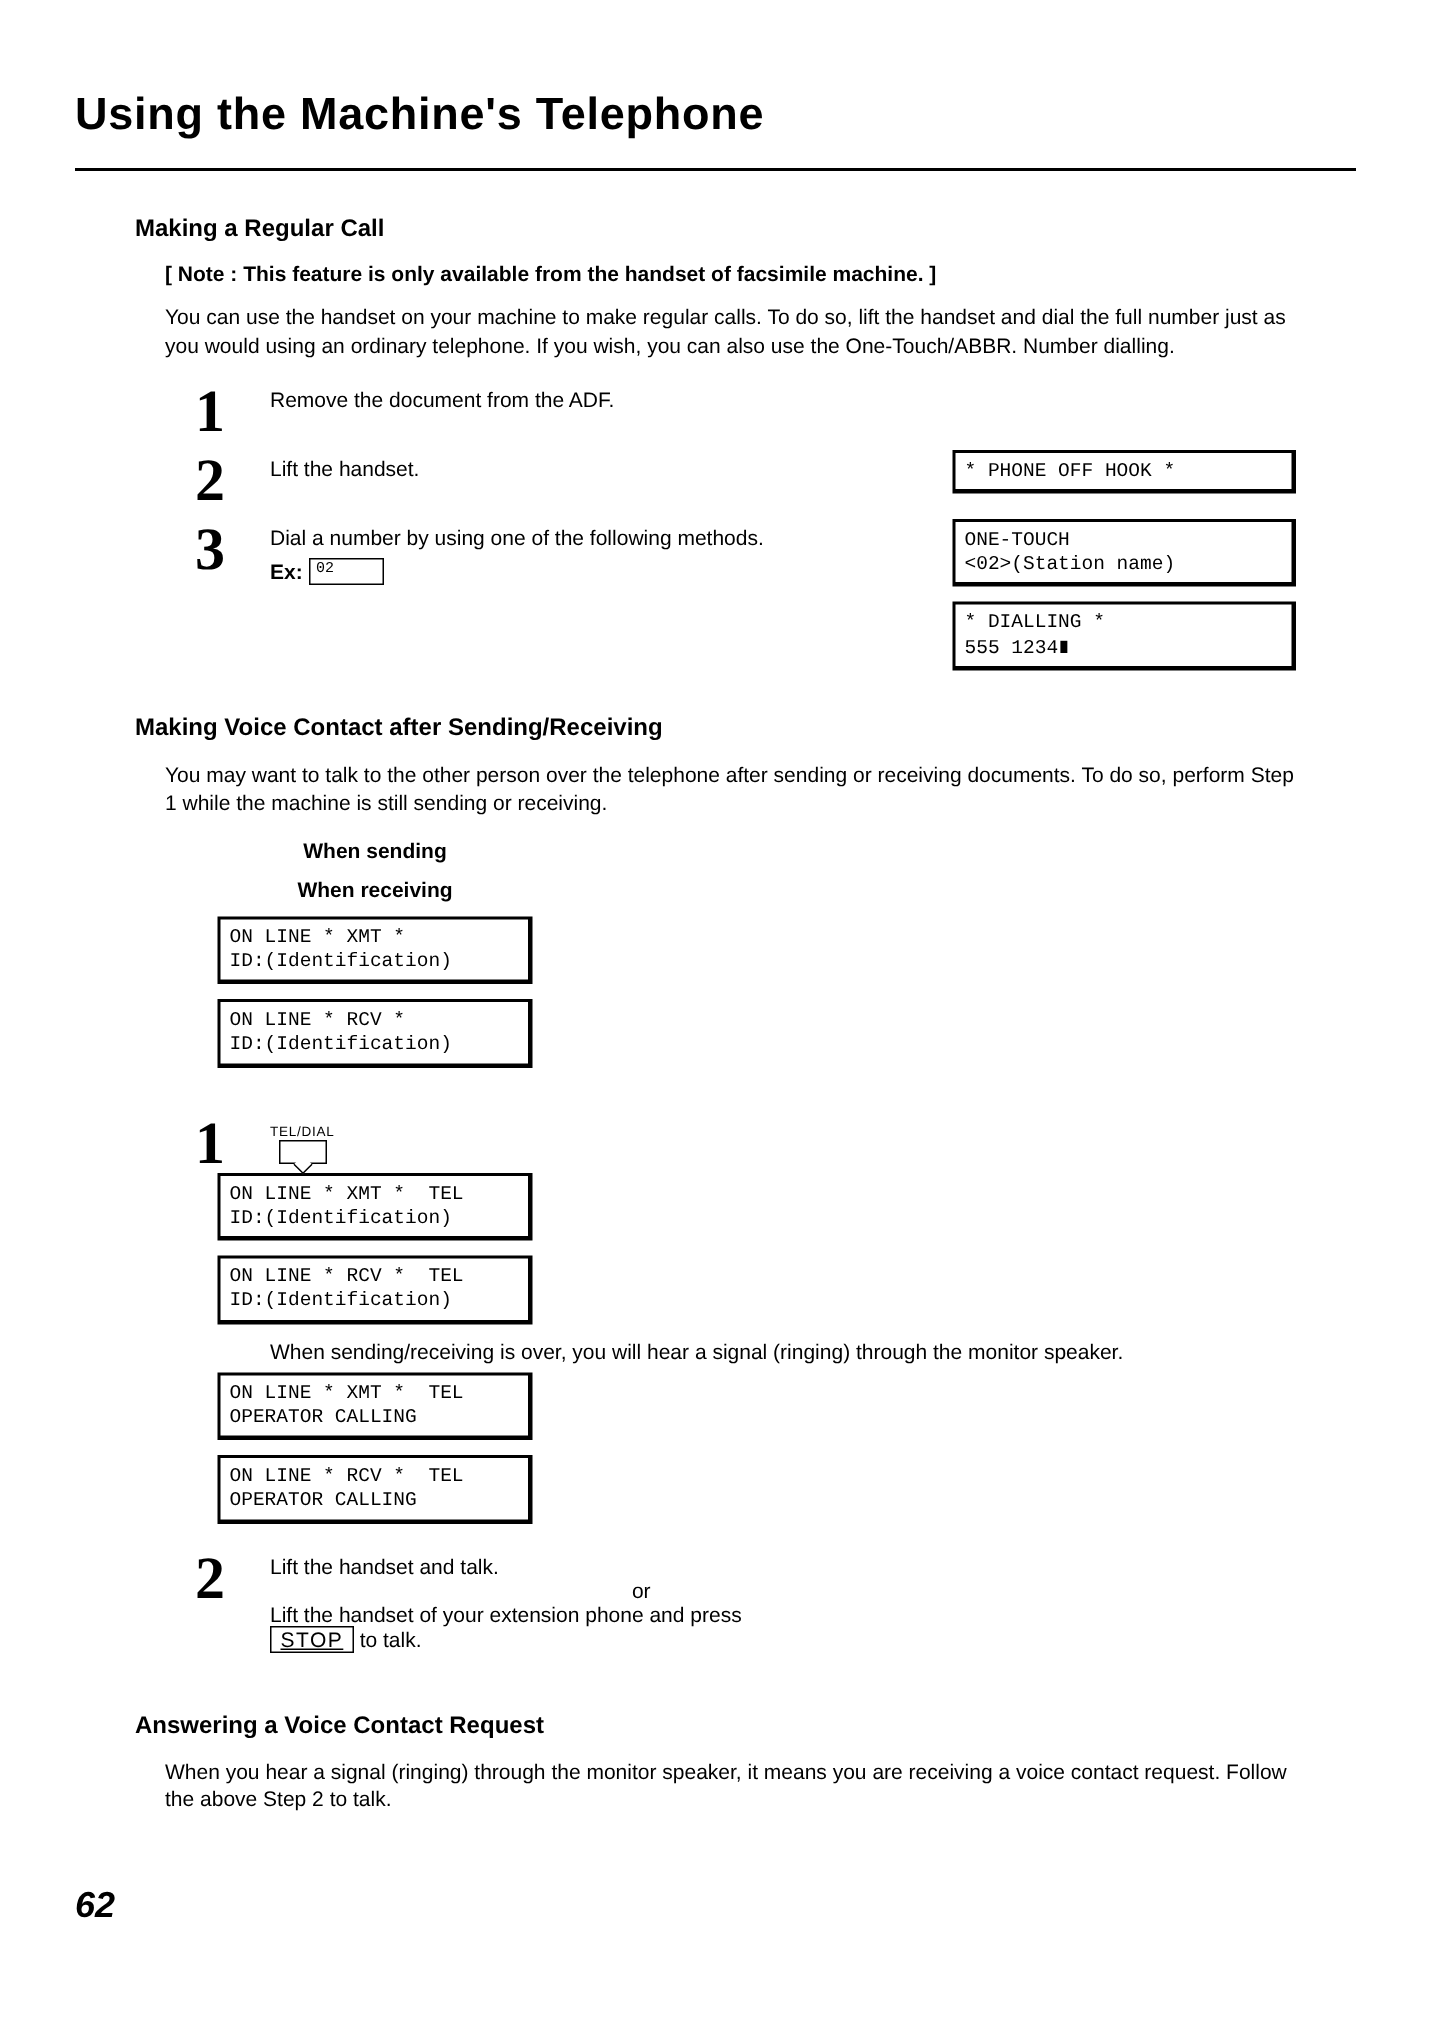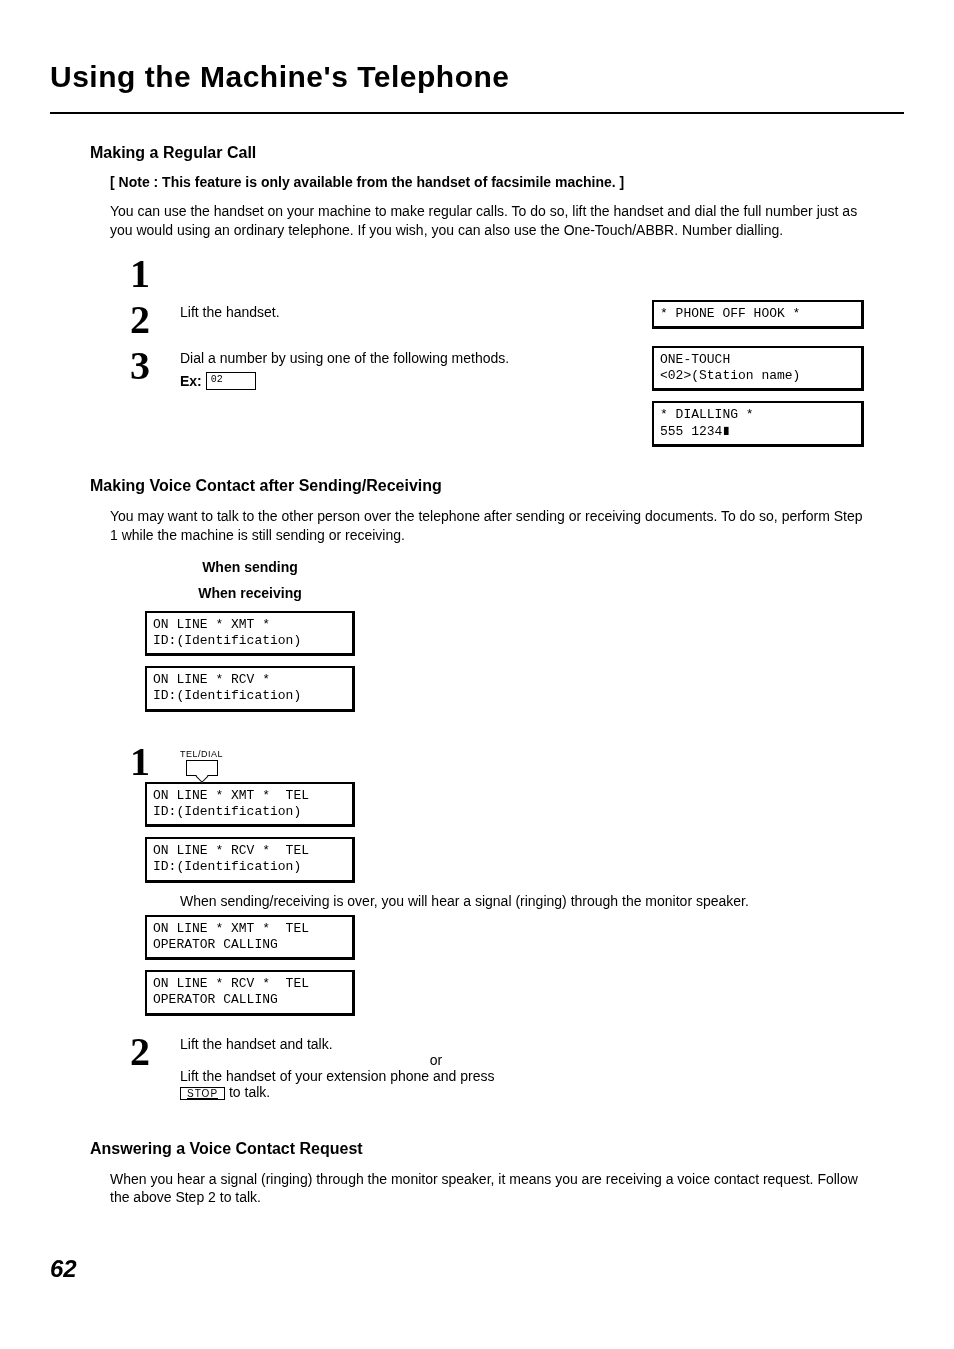--- a/index.html
+++ b/index.html
@@ -45,21 +45,21 @@
     font-family: "Times New Roman", serif;
     width: 50px;
     line-height: 1;
     flex-shrink: 0;
   }
   .step-body {
     flex: 1;
     padding-top: 4px;
   }
   .display-col {
-    width: 212px;
+    width: 229px;
     flex-shrink: 0;
     margin-left: 20px;
   }
   .lcd {
     border: 2px solid #000;
     border-right-width: 3px;
     border-bottom-width: 3px;
     font-family: "Courier New", monospace;
     font-size: 13px;
     padding: 4px 6px;
@@ -131,21 +131,21 @@
     border: 1.5px solid #000;
     border-top: none;
     border-left: none;
     transform: translateX(-50%) rotate(45deg);
     background: #fff;
   }
   .stop-key {
     display: inline-block;
     border: 1.5px solid #000;
     padding: 0 6px;
-    font-size: 10px;
+    font-size: 14px;
     text-decoration: underline;
     letter-spacing: 1px;
   }
   .page-num {
     font-size: 24px;
     font-weight: bold;
     margin-top: 48px;
     font-style: italic;
   }
   .spacer { height: 20px; }
@@ -154,20 +154,21 @@
 <body>
 
 <div class="page-title">Using the Machine's Telephone</div>
 
 <div class="section-heading">Making a Regular Call</div>
 <div class="note">[ Note : This feature is only available from the handset of facsimile machine. ]</div>
 <div class="body-text">You can use the handset on your machine to make regular calls. To do so, lift the handset and dial the full number just as you would using an ordinary telephone. If you wish, you can also use the One-Touch/ABBR. Number dialling.</div>
 
 <div class="step-row">
   <div class="step-num">1</div>
+  <div class="step-body">Remove the document from the ADF.</div>
   <div class="display-col"></div>
 </div>
 
 <div class="step-row">
   <div class="step-num">2</div>
   <div class="step-body">Lift the handset.</div>
   <div class="display-col">
     <div class="lcd">* PHONE OFF HOOK *</div>
   </div>
 </div>

